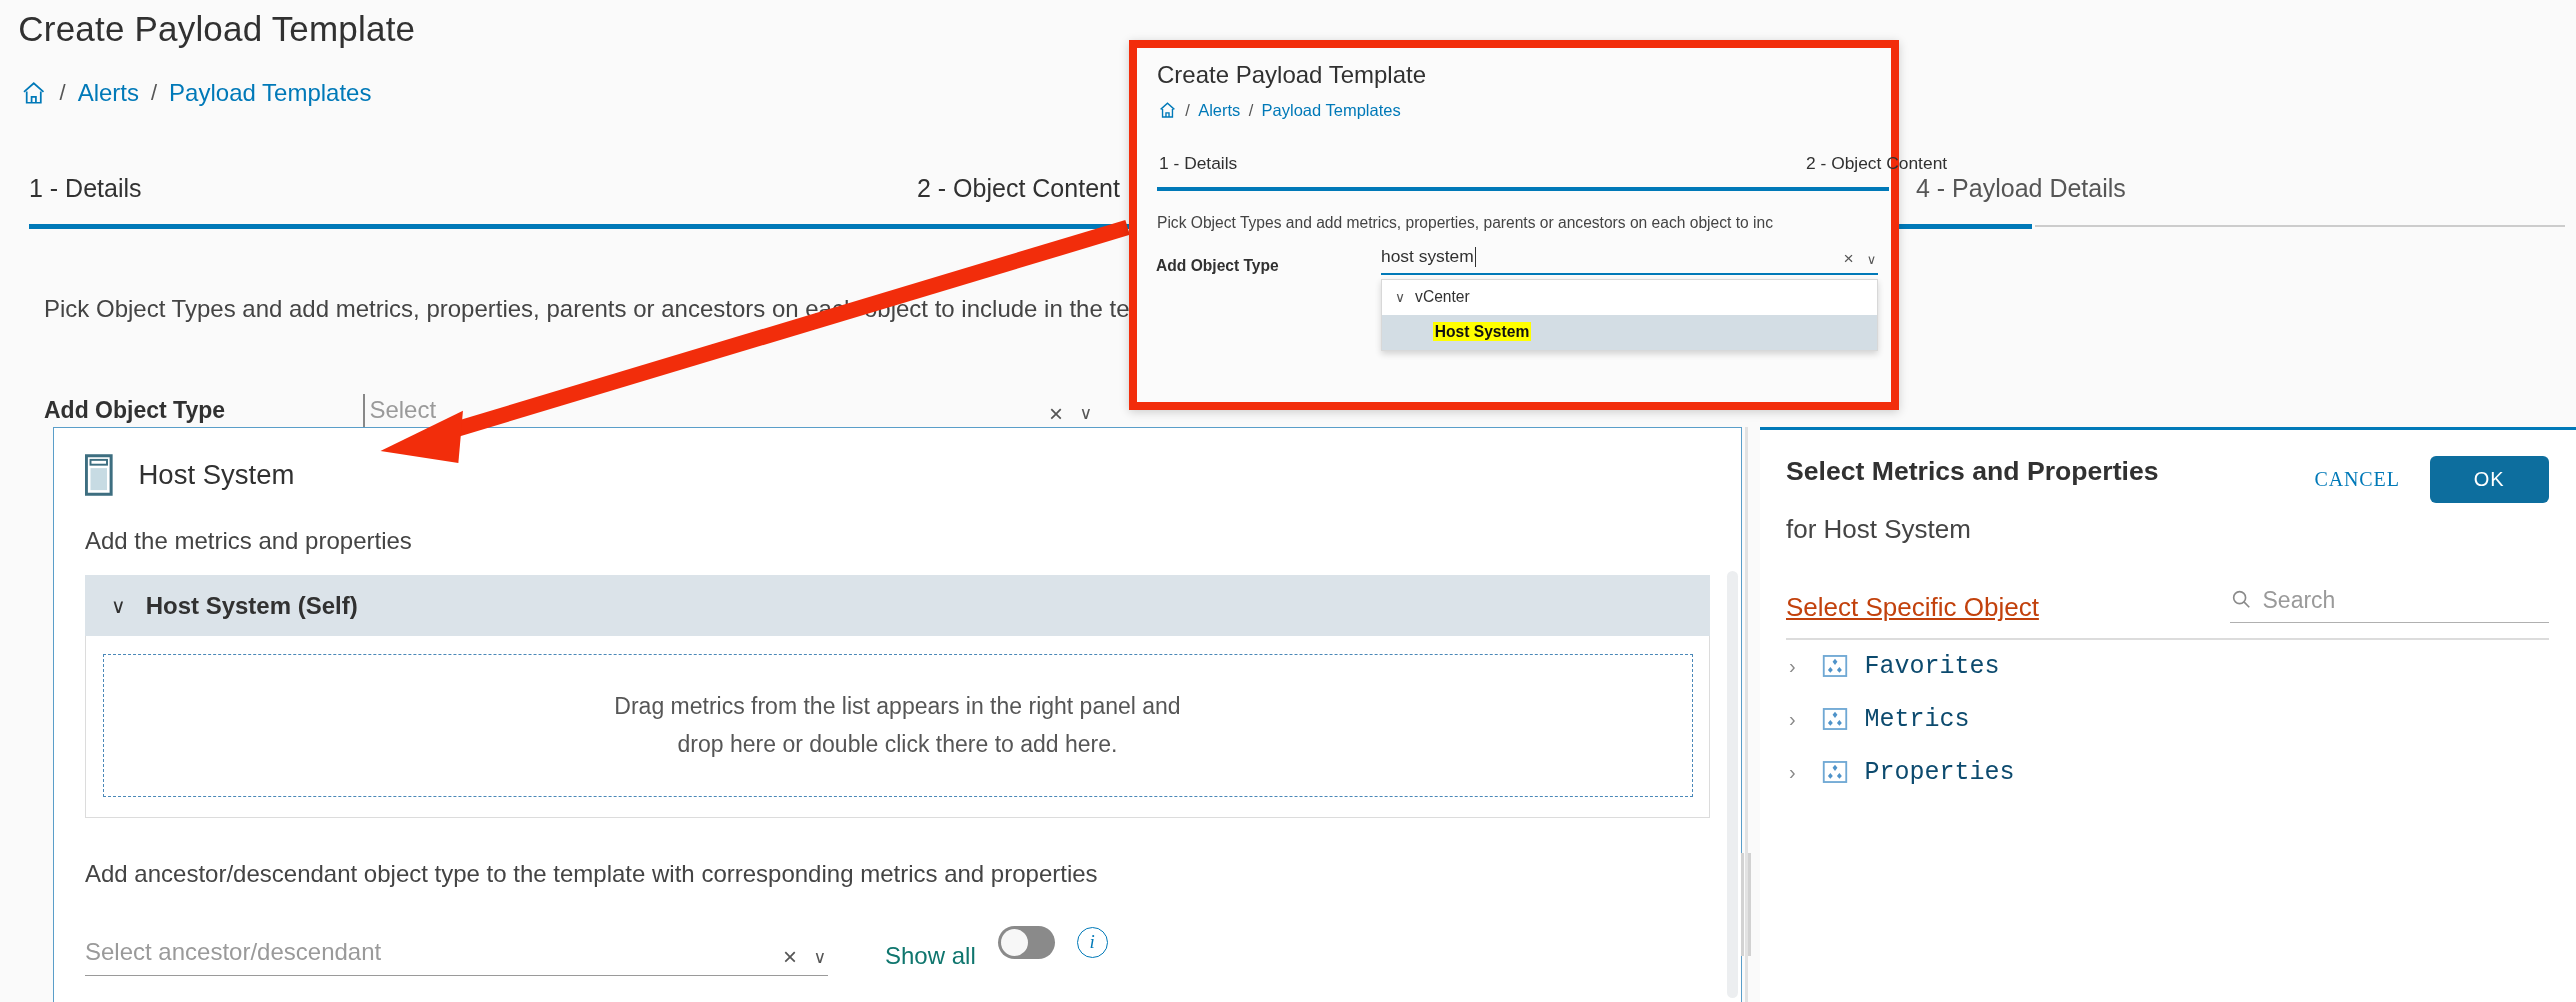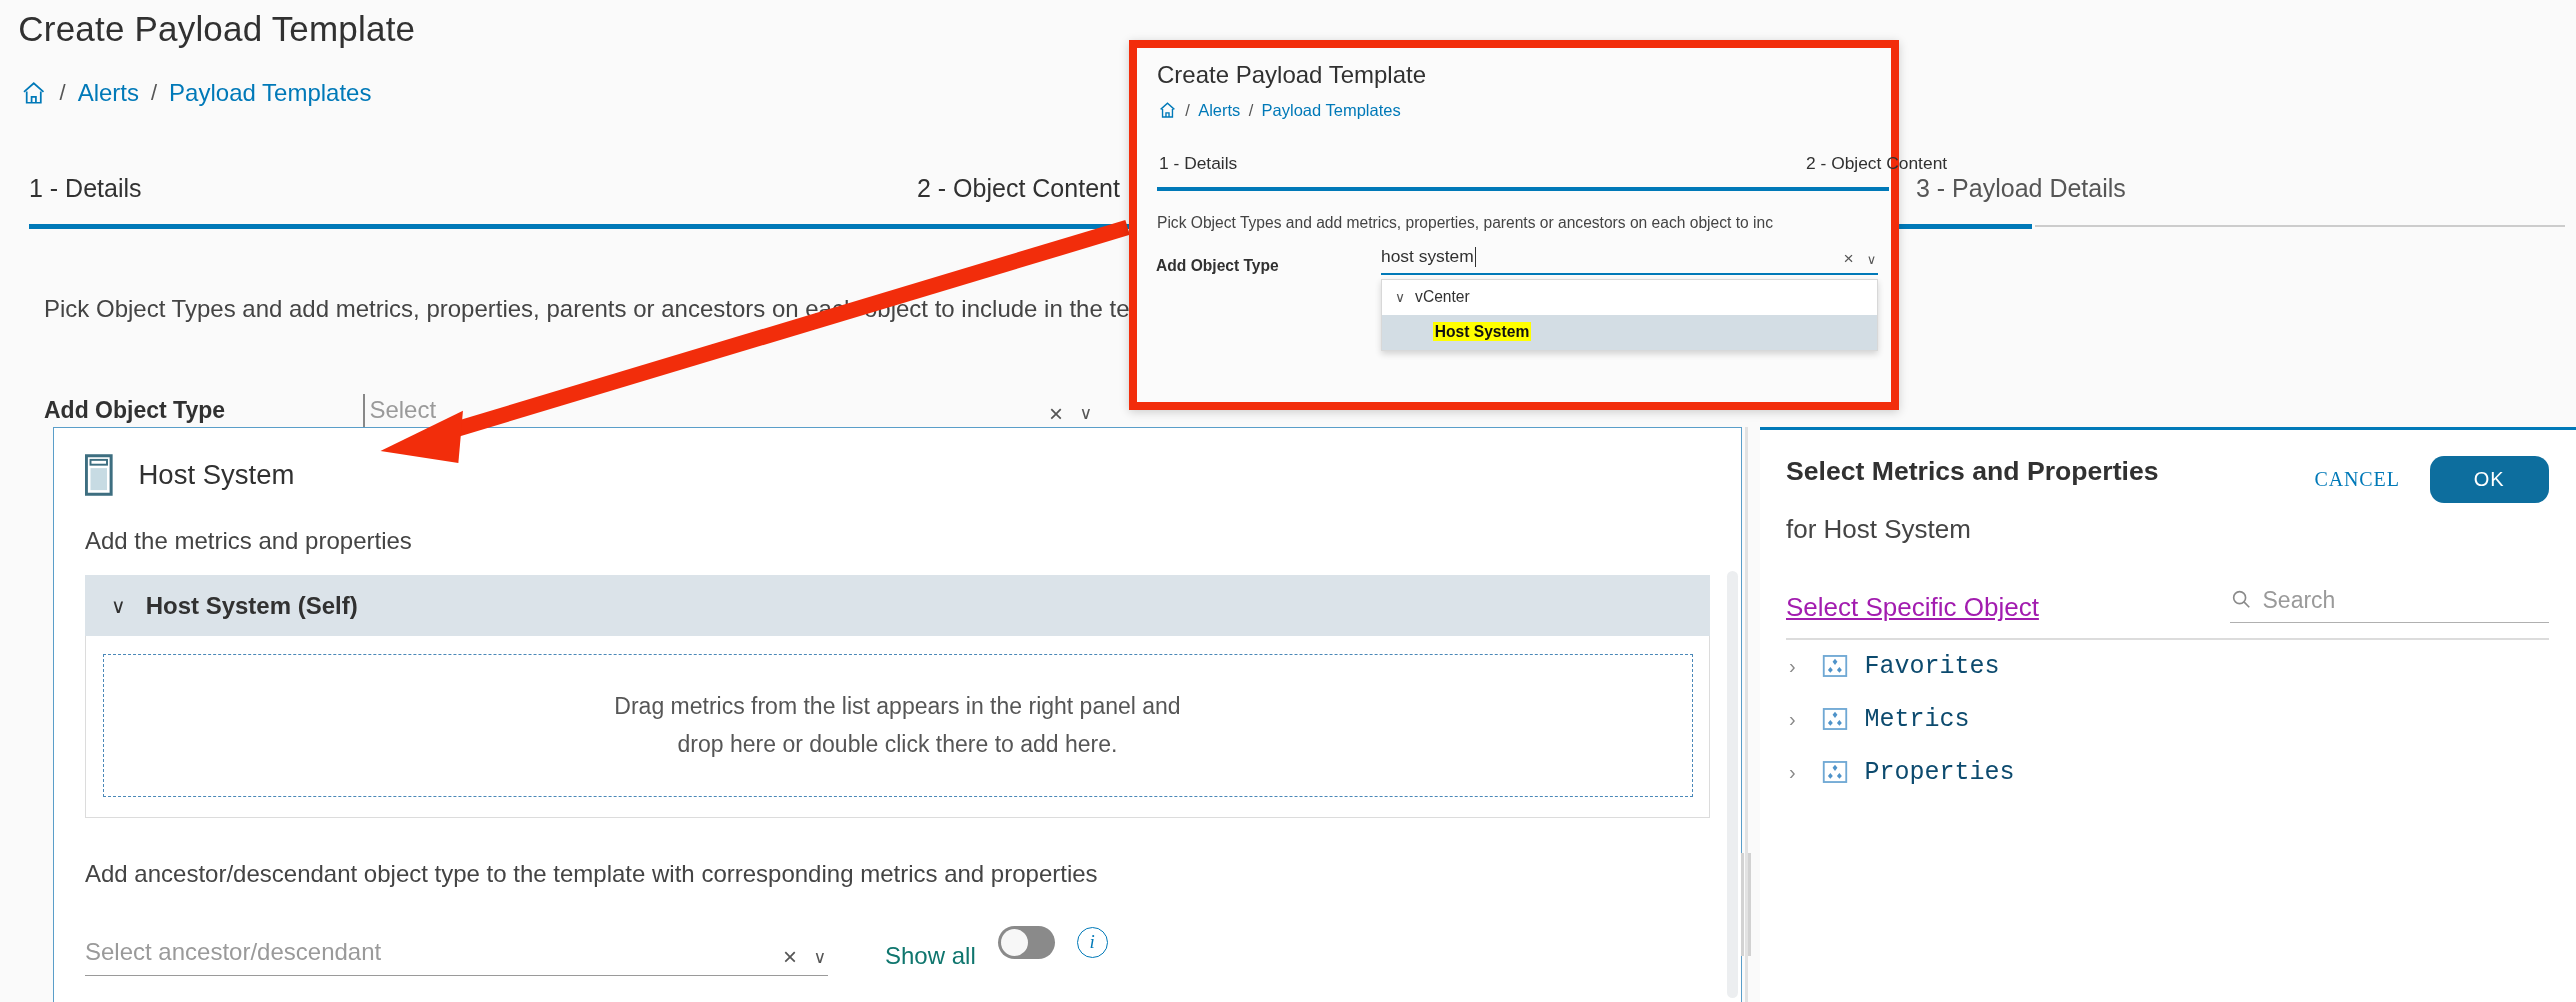--- a/index.html
+++ b/index.html
@@ -196,28 +196,28 @@
   .rp-sub { font-size:26px; color:#444; padding:11px 0 0 26px; }
   .rp-actions { display:flex; align-items:center; gap:24px; }
   .btn-cancel {
     font-size:20px; color:#0079b8; letter-spacing:0.9px;
     background:none; border:none; cursor:pointer;
     font-family:Liberation Serif, serif;
   }
   .btn-ok {
     background:#0d6e9e; color:#fff; border:none;
     font-size:20px; letter-spacing:0.9px;
-    padding:12px 44px; border-radius:14px; cursor:pointer;
+    padding:12px 44px; border-radius:6px; cursor:pointer;
     font-family:"Liberation Sans", sans-serif;
   }
   .rp-subhead {
     display:flex; align-items:flex-end; justify-content:space-between;
     padding:42px 27.5px 0 26px;
   }
-  .link-specific { font-size:26px; color:#a21caf; }
+  .link-specific { font-size:26px; color:#c2410c; }
   .search-box {
     width:319px; display:flex; align-items:center; gap:11px;
     border-bottom:1.8px solid #b0b0b0; padding-bottom:8.3px;
   }
   .search-ph { font-size:23px; color:#9a9a9a;text-align:center; }
   .rp-rule {
     margin:14.7px 27.5px 0 26px; height:1.8px; background:#dcdcdc;
   }
   .tree-item {
     display:flex; align-items:center; gap:16.5px;
@@ -311,21 +311,21 @@
   <span class="sep">/</span>
   <a href="#">Alerts</a>
   <span class="sep">/</span>
   <a href="#">Payload Templates</a>
 </div>
 
 <div class="wizard">
   <div class="wizard-inner">
     <div class="tab t1">1 - Details</div>
     <div class="tab t2">2 - Object Content</div>
-    <div class="tab t3">3 - Payload Details</div>
+    <div class="tab t3">4 - Payload Details</div>
     <div class="tab-underline"></div>
     <div class="tab-underline-rest"></div>
   </div>
 </div>
 
 <div class="desc">Pick Object Types and add metrics, properties, parents or ancestors on each object to include in the template</div>
 
 <div class="form-row">
   <div class="form-label">Add Object Type</div>
   <div class="sel-wrap">

